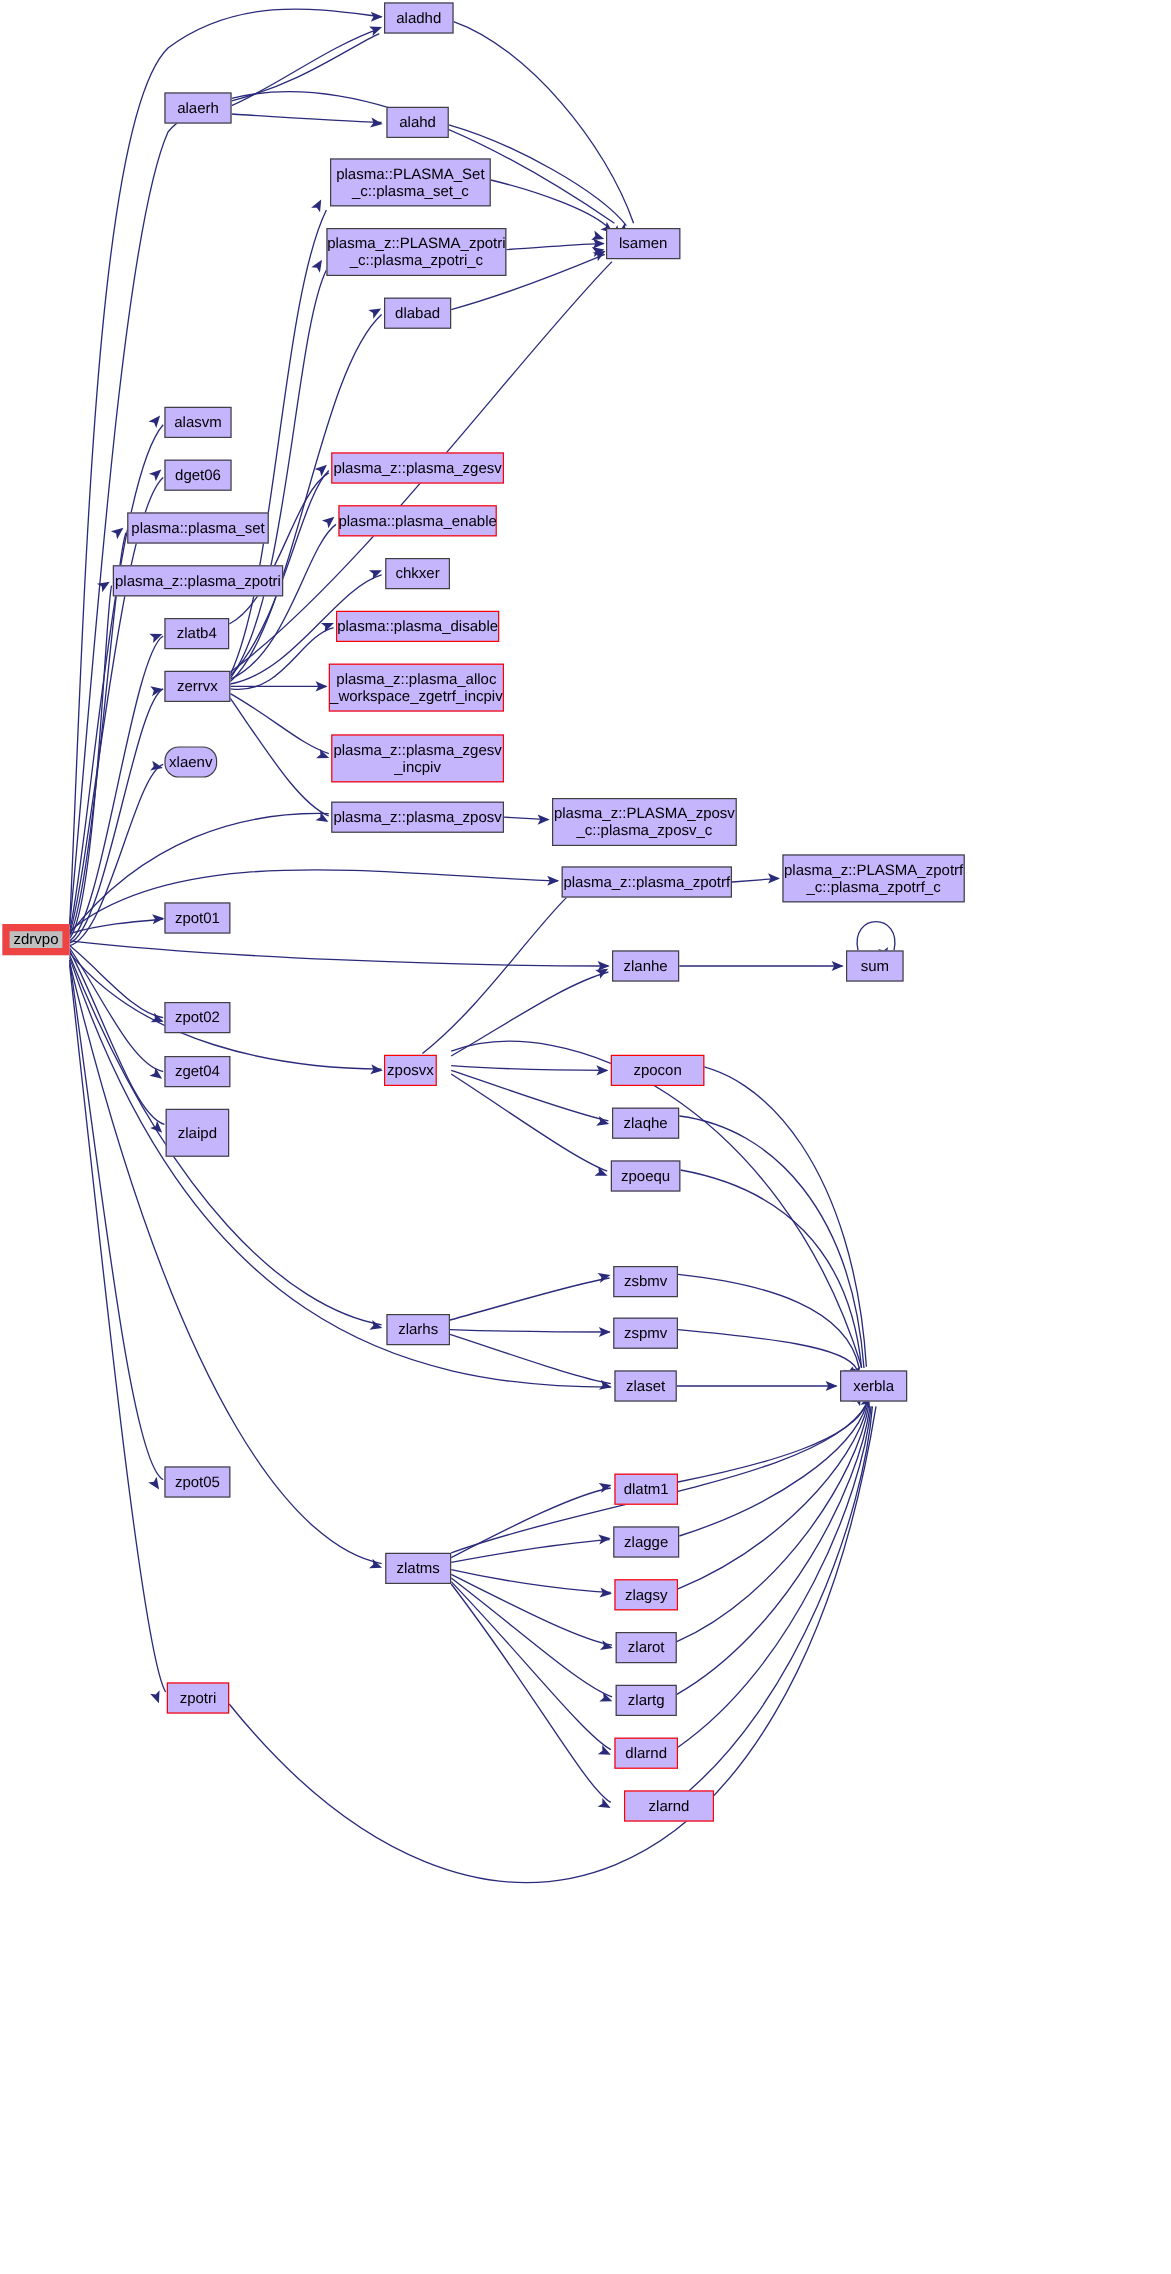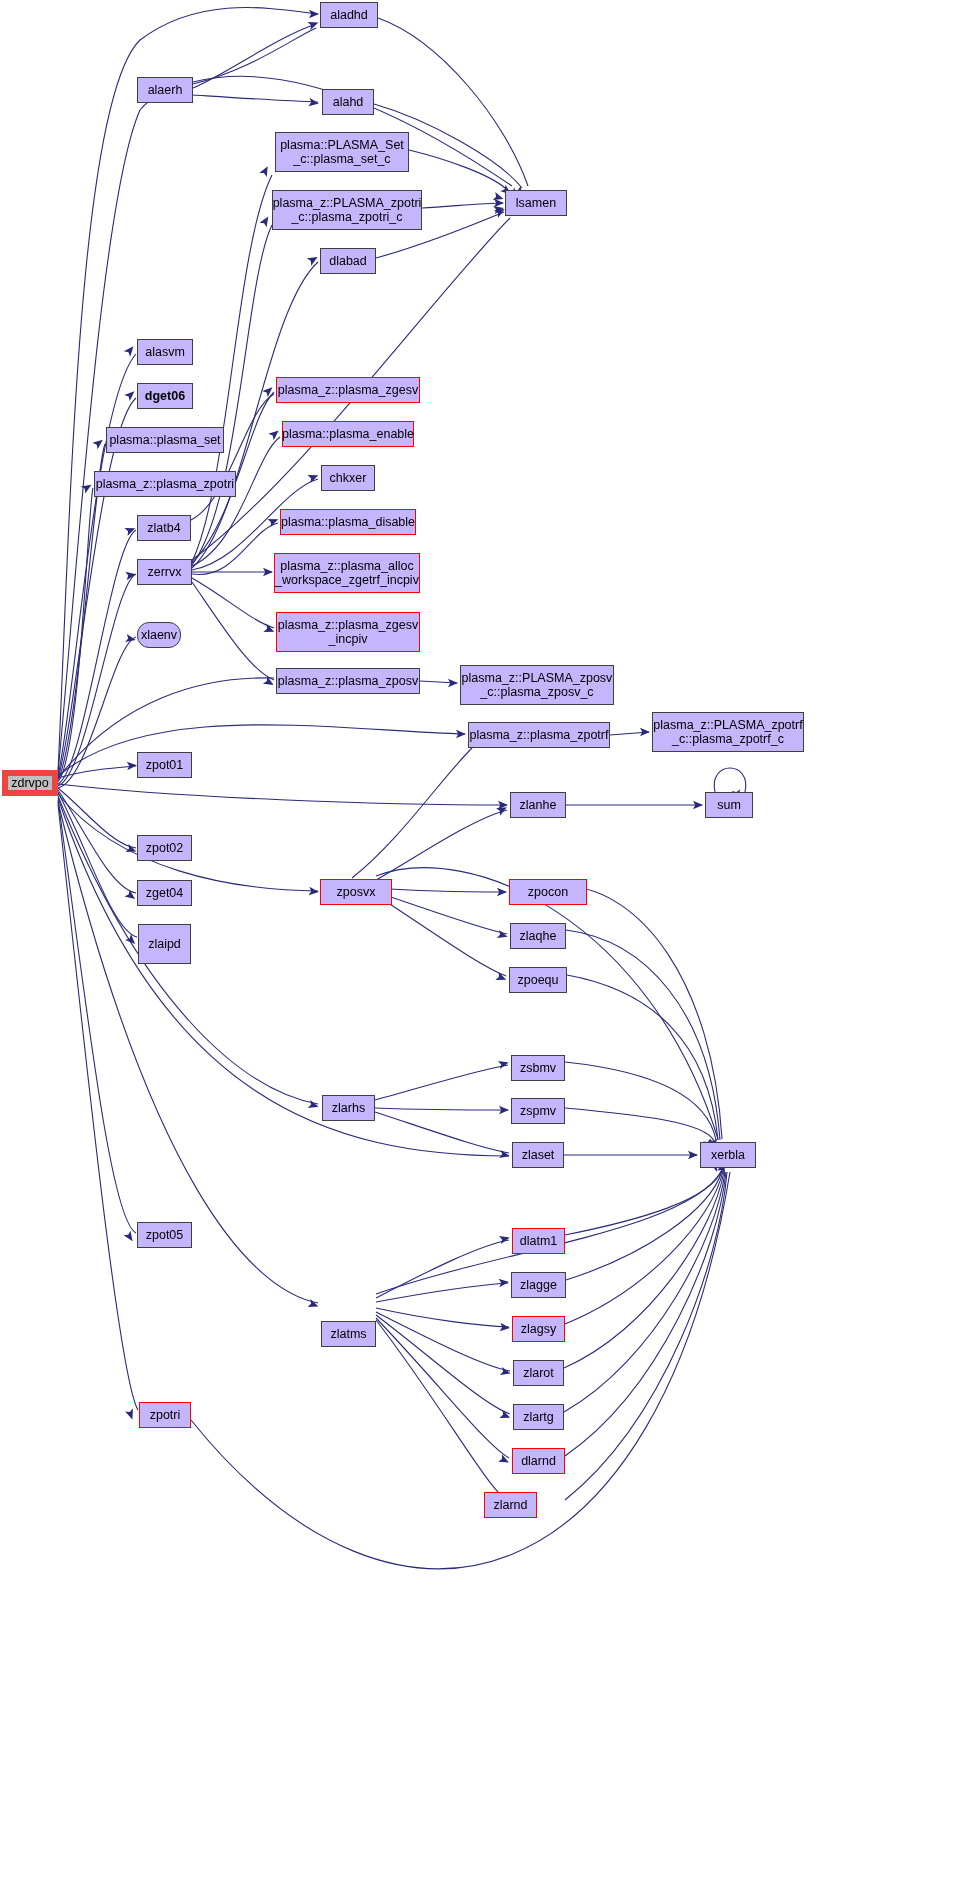--- a/index.html
+++ b/index.html
@@ -165,21 +165,21 @@
       <div class="node" style="left: 320px; top: 2px; width: 58px; height: 26px;">aladhd</div>
       <div class="node" style="left: 137px; top: 77px; width: 56px; height: 26px;">alaerh</div>
       <div class="node" style="left: 322px; top: 89px; width: 52px; height: 26px;">alahd</div>
       <div class="node" style="left: 505px; top: 190px; width: 62px; height: 26px;">lsamen</div>
       <div class="node" style="left: 275px; top: 132px; width: 134px; height: 40px;">plasma::PLASMA_Set
 _c::plasma_set_c</div>
       <div class="node" style="left: 272px; top: 190px; width: 150px; height: 40px;">plasma_z::PLASMA_zpotri
 _c::plasma_zpotri_c</div>
       <div class="node" style="left: 320px; top: 248px; width: 56px; height: 26px;">dlabad</div>
       <div class="node" style="left: 137px; top: 339px; width: 56px; height: 26px;">alasvm</div>
-      <div class="node" style="left: 137px; top: 383px; width: 56px; height: 26px; font-weight: bold;">dget06</div>
+      <div class="node" style="left: 137px; top: 383px; width: 56px; height: 26px;">dget06</div>
       <div class="node" style="left: 106px; top: 427px; width: 118px; height: 26px;">plasma::plasma_set</div>
       <div class="node" style="left: 94px; top: 471px; width: 142px; height: 26px;">plasma_z::plasma_zpotri</div>
       <div class="node" style="left: 137px; top: 515px; width: 54px; height: 26px;">zlatb4</div>
       <div class="node" style="left: 137px; top: 559px; width: 55px; height: 26px;">zerrvx</div>
       <div class="node" style="left: 137px; top: 622px; width: 44px; height: 26px; border-radius: 12px;">xlaenv</div>
       <div class="node red" style="left: 276px; top: 377px; width: 144px; height: 26px;">plasma_z::plasma_zgesv</div>
       <div class="node red" style="left: 282px; top: 421px; width: 132px; height: 26px;">plasma::plasma_enable</div>
       <div class="node" style="left: 321px; top: 465px; width: 54px; height: 26px;">chkxer</div>
       <div class="node red" style="left: 280px; top: 509px; width: 136px; height: 26px;">plasma::plasma_disable</div>
       <div class="node red" style="left: 274px; top: 553px; width: 146px; height: 40px;">plasma_z::plasma_alloc
@@ -191,33 +191,33 @@
 _c::plasma_zposv_c</div>
       <div class="node" style="left: 468px; top: 722px; width: 142px; height: 26px;">plasma_z::plasma_zpotrf</div>
       <div class="node" style="left: 652px; top: 712px; width: 152px; height: 40px;">plasma_z::PLASMA_zpotrf
 _c::plasma_zpotrf_c</div>
       <div class="node" style="left: 137px; top: 752px; width: 55px; height: 26px;">zpot01</div>
       <div class="node" style="left: 510px; top: 792px; width: 56px; height: 26px;">zlanhe</div>
       <div class="node" style="left: 705px; top: 792px; width: 48px; height: 26px;">sum</div>
       <div class="node" style="left: 137px; top: 835px; width: 55px; height: 26px;">zpot02</div>
       <div class="node" style="left: 137px; top: 880px; width: 55px; height: 26px;">zget04</div>
       <div class="node" style="left: 138px; top: 924px; width: 53px; height: 40px;">zlaipd</div>
-      <div class="node red" style="left: 320px; top: 879px; width: 72px; height: 26px;">zposvx</div>
+      <div class="node red" style="left: 320px; top: 879px; width: 44px; height: 26px;">zposvx</div>
       <div class="node red" style="left: 509px; top: 879px; width: 78px; height: 26px;">zpocon</div>
       <div class="node" style="left: 510px; top: 923px; width: 56px; height: 26px;">zlaqhe</div>
       <div class="node" style="left: 509px; top: 967px; width: 58px; height: 26px;">zpoequ</div>
       <div class="node" style="left: 511px; top: 1055px; width: 54px; height: 26px;">zsbmv</div>
       <div class="node" style="left: 511px; top: 1098px; width: 54px; height: 26px;">zspmv</div>
       <div class="node" style="left: 322px; top: 1095px; width: 53px; height: 26px;">zlarhs</div>
       <div class="node" style="left: 512px; top: 1142px; width: 52px; height: 26px;">zlaset</div>
       <div class="node" style="left: 700px; top: 1142px; width: 56px; height: 26px;">xerbla</div>
       <div class="node" style="left: 137px; top: 1222px; width: 55px; height: 26px;">zpot05</div>
       <div class="node red" style="left: 512px; top: 1228px; width: 53px; height: 26px;">dlatm1</div>
       <div class="node" style="left: 511px; top: 1272px; width: 55px; height: 26px;">zlagge</div>
-      <div class="node" style="left: 321px; top: 1294px; width: 55px; height: 26px; margin-top: 27px;">zlatms</div>
+      <div class="node" style="left: 321px; top: 1294px; width: 55px; height: 26px;">zlatms</div>
       <div class="node red" style="left: 512px; top: 1316px; width: 53px; height: 26px;">zlagsy</div>
       <div class="node" style="left: 513px; top: 1360px; width: 51px; height: 26px;">zlarot</div>
       <div class="node" style="left: 513px; top: 1404px; width: 51px; height: 26px;">zlartg</div>
       <div class="node red" style="left: 139px; top: 1402px; width: 52px; height: 26px;">zpotri</div>
       <div class="node red" style="left: 512px; top: 1448px; width: 53px; height: 26px;">dlarnd</div>
-      <div class="node red" style="left: 484px; top: 1492px; width: 53px; height: 26px;">zlarnd</div>
+      <div class="node red" style="left: 520px; top: 1492px; width: 75px; height: 26px;">zlarnd</div>
     </div>
 </div>
 
 </body></html>

